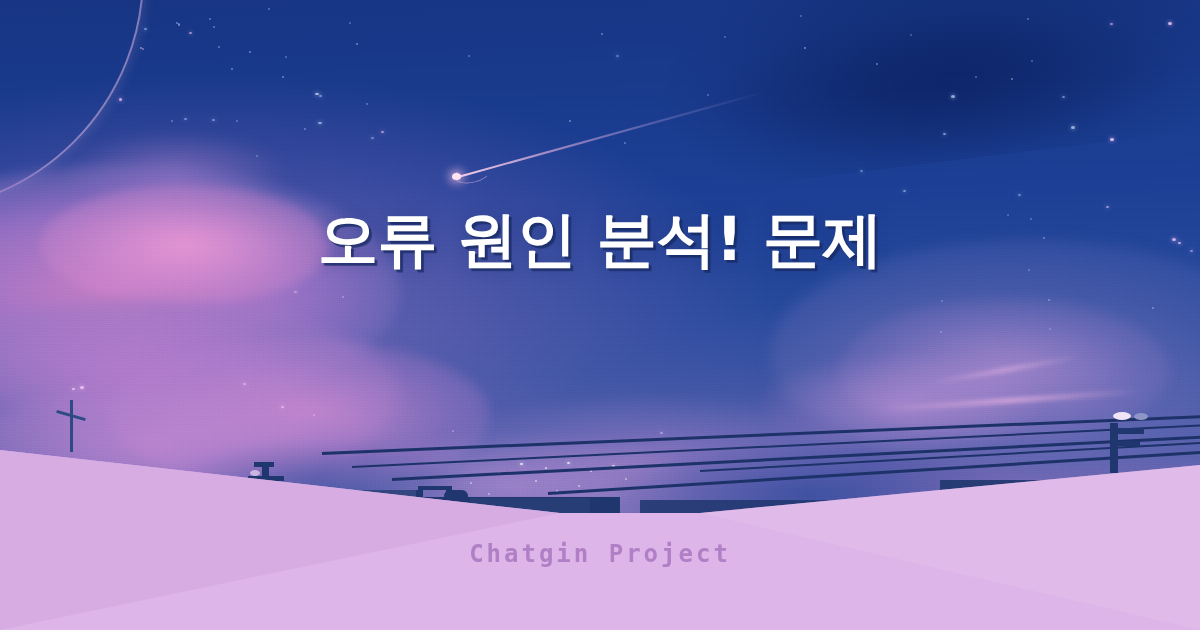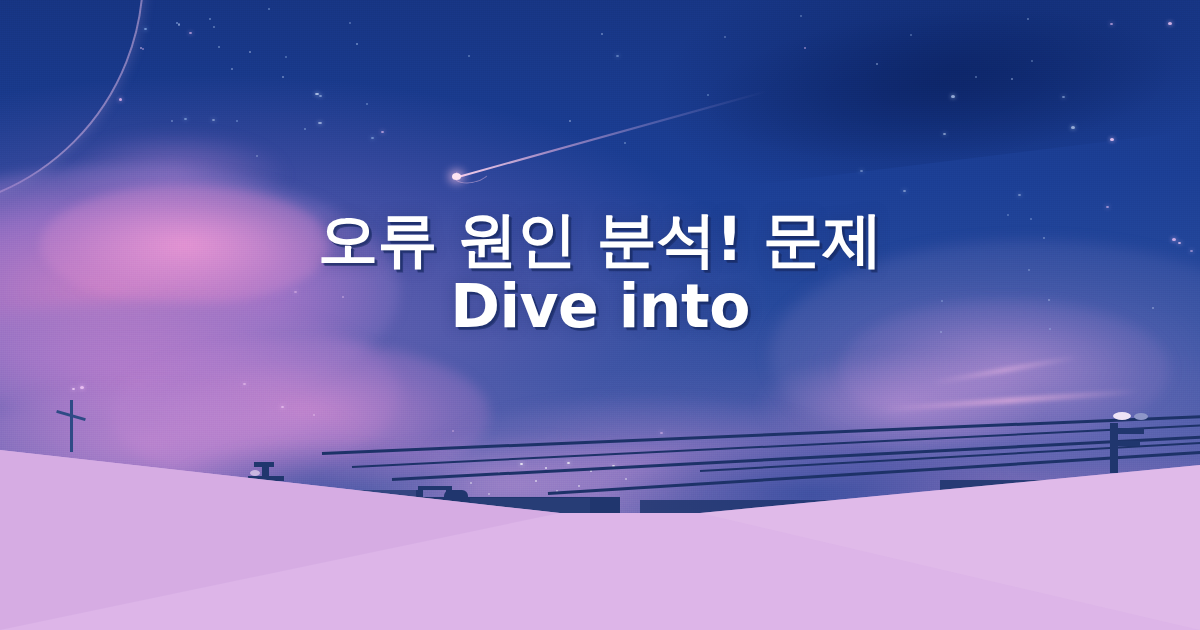--- a/index.html
+++ b/index.html
@@ -449,17 +449,17 @@
   <div class="silo" style="left:940px; top:480px; width:170px; height:20px; opacity:0.9;"></div>
   <div class="silo" style="left:640px; top:500px; width:260px; height:14px; opacity:0.85;"></div>
   <div class="silo-soft" style="left:470px; top:498px; width:120px; height:16px; opacity:0.7;"></div>
 
   <div class="ground"></div>
   <div class="ground-wedge"></div>
   <div class="ground-wedge-r"></div>
 
   <div class="headline">
     <span class="ln">오류 원인 분석! 문제</span>
-    <span class="ln">Dive into</span>
   </div>
 
+  <div class="footer-brand">Chatgin Project</div>
 
 </div>
 
 </body></html>

